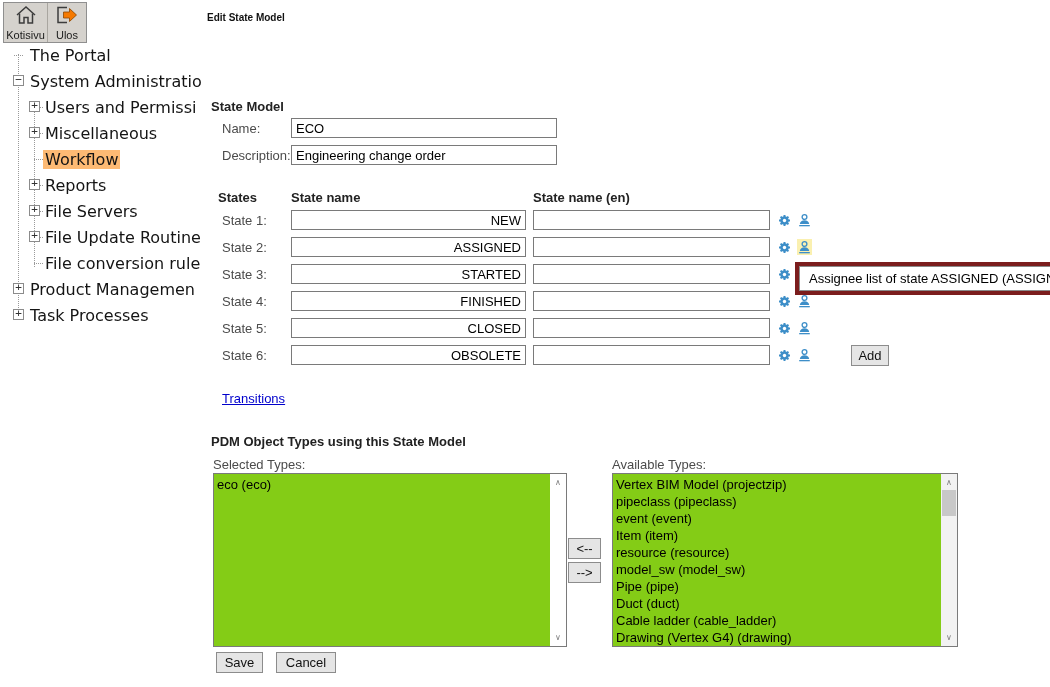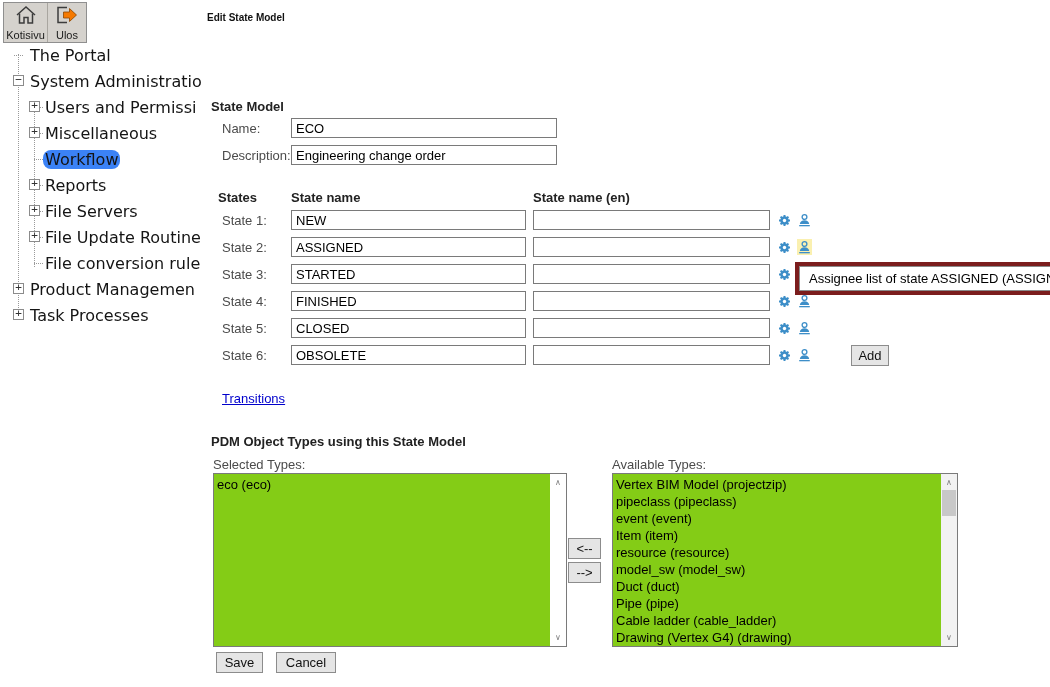--- a/index.html
+++ b/index.html
@@ -27,35 +27,35 @@
   .tree-row.lvl0::before{left:2px;width:9px;}
   .tree-row.lvl1::before{left:22px;width:9px;}
   .toggler{position:absolute;top:7px;width:11px;height:11px;box-sizing:border-box;border:1px solid #8b8b8b;
     background:#fff;font-size:11px;line-height:8px;text-align:center;color:#333;cursor:pointer;
     font-family:"DejaVu Sans Mono",monospace;z-index:2;}
   .lvl0 .toggler{left:1px;}
   .lvl1 .toggler{left:17px;}
   .tree-label{display:inline-block;padding:0 2px;}
   .lvl0 .tree-label{margin-left:16px;}
   .lvl1 .tree-label{margin-left:31px;}
-  .tree-row.selected .tree-label{background:#3b82f6;border-radius:8px;}
+  .tree-row.selected .tree-label{background:#fdba74;}
   
   .sec-header{position:absolute;font-weight:bold;font-size:13px;color:#222;white-space:nowrap;}
   .form-rows{position:absolute;left:211px;top:118px;}
   .form-row{display:flex;align-items:center;height:20px;margin-bottom:7px;}
   .f-label{width:80px;padding-left:11px;box-sizing:border-box;color:#4b4b4b;}
   .txt-input{box-sizing:border-box;height:20px;border:1px solid #7a7a7a;font-family:inherit;font-size:13px;
     padding:1px 4px;color:#000;background:#fff;}
   .nm-input{width:266px;}
   
   .col-h{position:absolute;font-weight:bold;font-size:13px;color:#222;}
   .states-rows{position:absolute;left:211px;top:210px;}
   .state-row{display:flex;align-items:center;height:20px;margin-bottom:7px;}
   .state-label{width:80px;padding-left:11px;box-sizing:border-box;color:#4b4b4b;}
-  .st-in1{width:235px;margin-right:7px;}
+  .st-in1{width:235px;margin-right:7px;text-align:right;}
   .st-in2{width:237px;}
   .icon-box{width:15px;height:16px;display:flex;align-items:center;justify-content:center;cursor:pointer;}
   .gear-box{margin-left:7px;}
   .person-box{margin-left:5px;}
   .person-box.hl{background:#faf0b0;}
   .btn{box-sizing:border-box;height:21px;background:#e5e5e5;border:1px solid #8c8c8c;font-family:inherit;
     font-size:13px;color:#111;text-align:center;cursor:pointer;padding:0 6px;}
   .add-btn{margin-left:39px;width:38px;}
   
   .tooltip-outer{position:absolute;left:795px;top:262px;border:4px solid #7b1d1d;z-index:10;background:#fff;}
@@ -341,22 +341,22 @@
 
 <div class="lb-label" style="left:612px;top:457px;">Available Types:</div>
 <div class="listbox avail-box">
   <div class="lb-items" id="avail-items">
       <div class="lb-item">Vertex BIM Model (projectzip)</div>
       <div class="lb-item">pipeclass (pipeclass)</div>
       <div class="lb-item">event (event)</div>
       <div class="lb-item">Item (item)</div>
       <div class="lb-item">resource (resource)</div>
       <div class="lb-item">model_sw (model_sw)</div>
+      <div class="lb-item">Pipe (pipe)</div>
       <div class="lb-item">Duct (duct)</div>
-      <div class="lb-item">Pipe (pipe)</div>
       <div class="lb-item">Cable ladder (cable_ladder)</div>
       <div class="lb-item">Drawing (Vertex G4) (drawing)</div>
     </div>
   <div class="sbar full">
     <div class="sb-arrow sb-up">∧</div>
     <div class="sb-thumb"></div>
     <div class="sb-arrow sb-down">∨</div>
   </div>
 </div>
 

